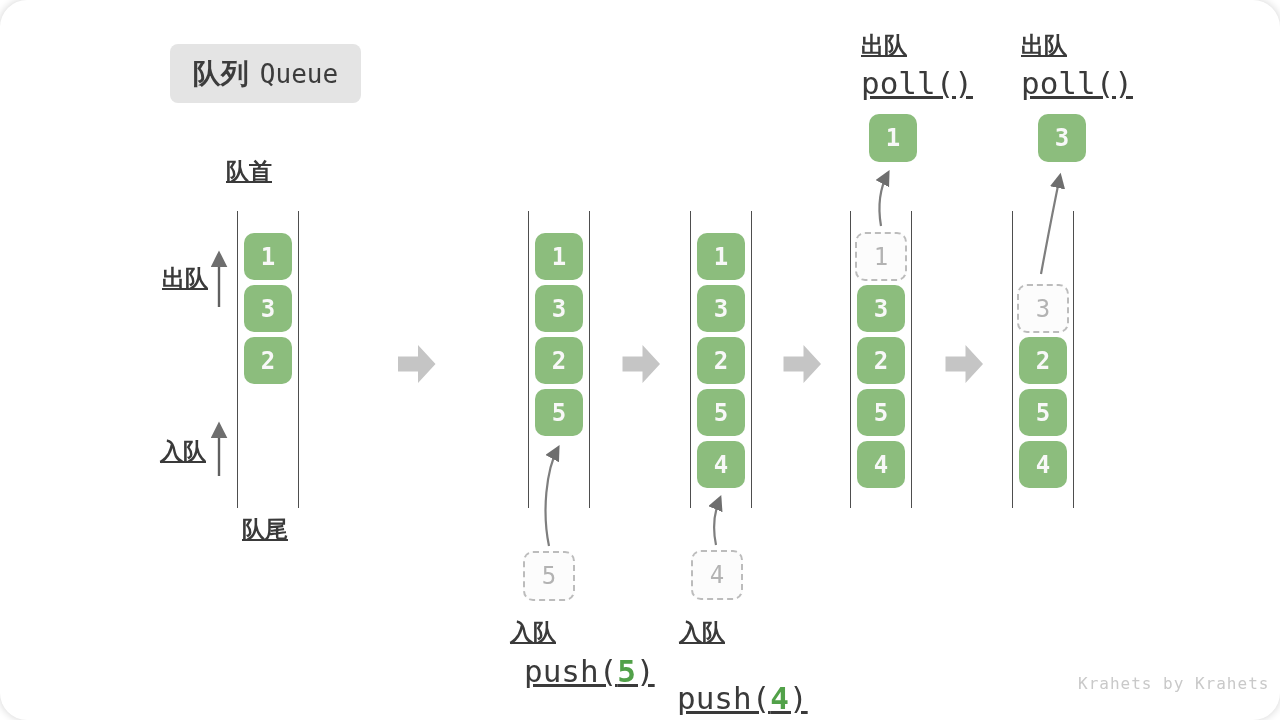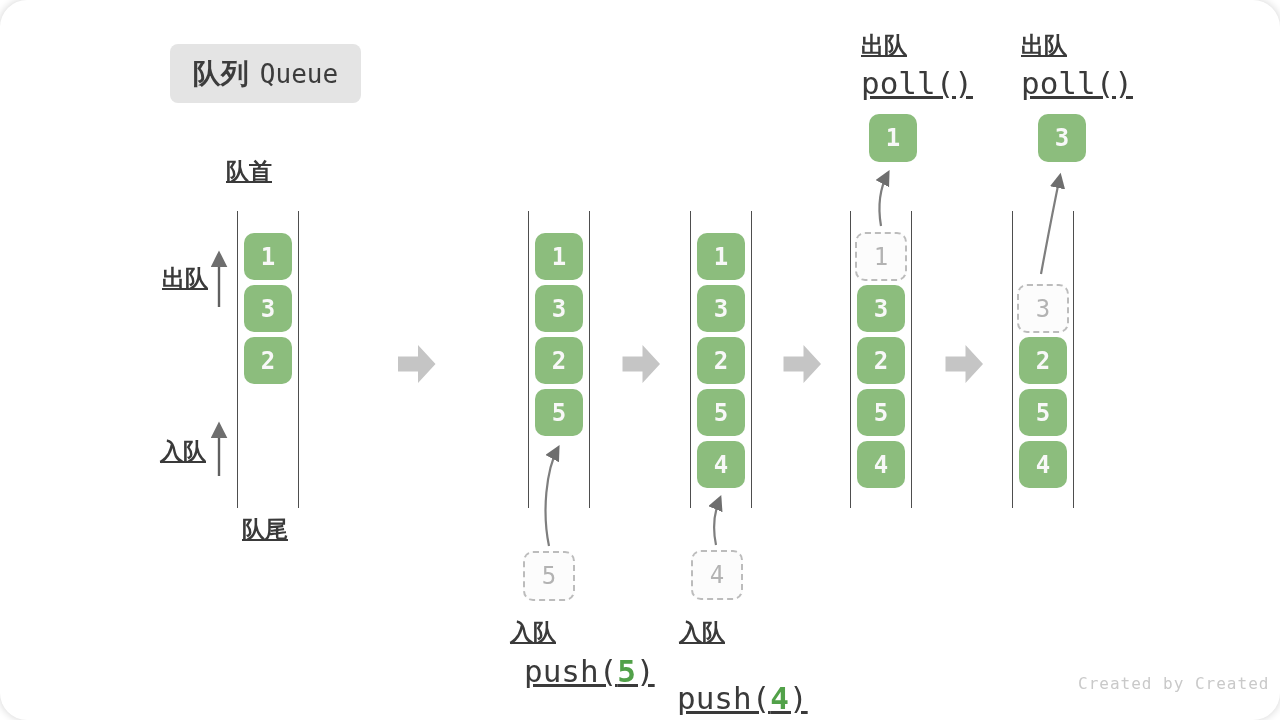--- a/index.html
+++ b/index.html
@@ -133,15 +133,15 @@
 
   <div class="abs zh-label" style="left:510px; top:617px;">入队</div>
   <div class="abs code-label" style="left:508px; top:653px;margin-left:16px;">
     <span>push(</span><span class="arg">5</span><span>)</span>
   </div>
   <div class="abs zh-label" style="left:679px; top:617px;">入队</div>
   <div class="abs code-label" style="left:677px; top:632px;margin-top:48px;">
     <span>push(</span><span class="arg">4</span><span>)</span>
   </div>
 
-  <div class="watermark">Created by Created</div>
+  <div class="watermark">Krahets by Krahets</div>
 
 </div>
 
 </body></html>

